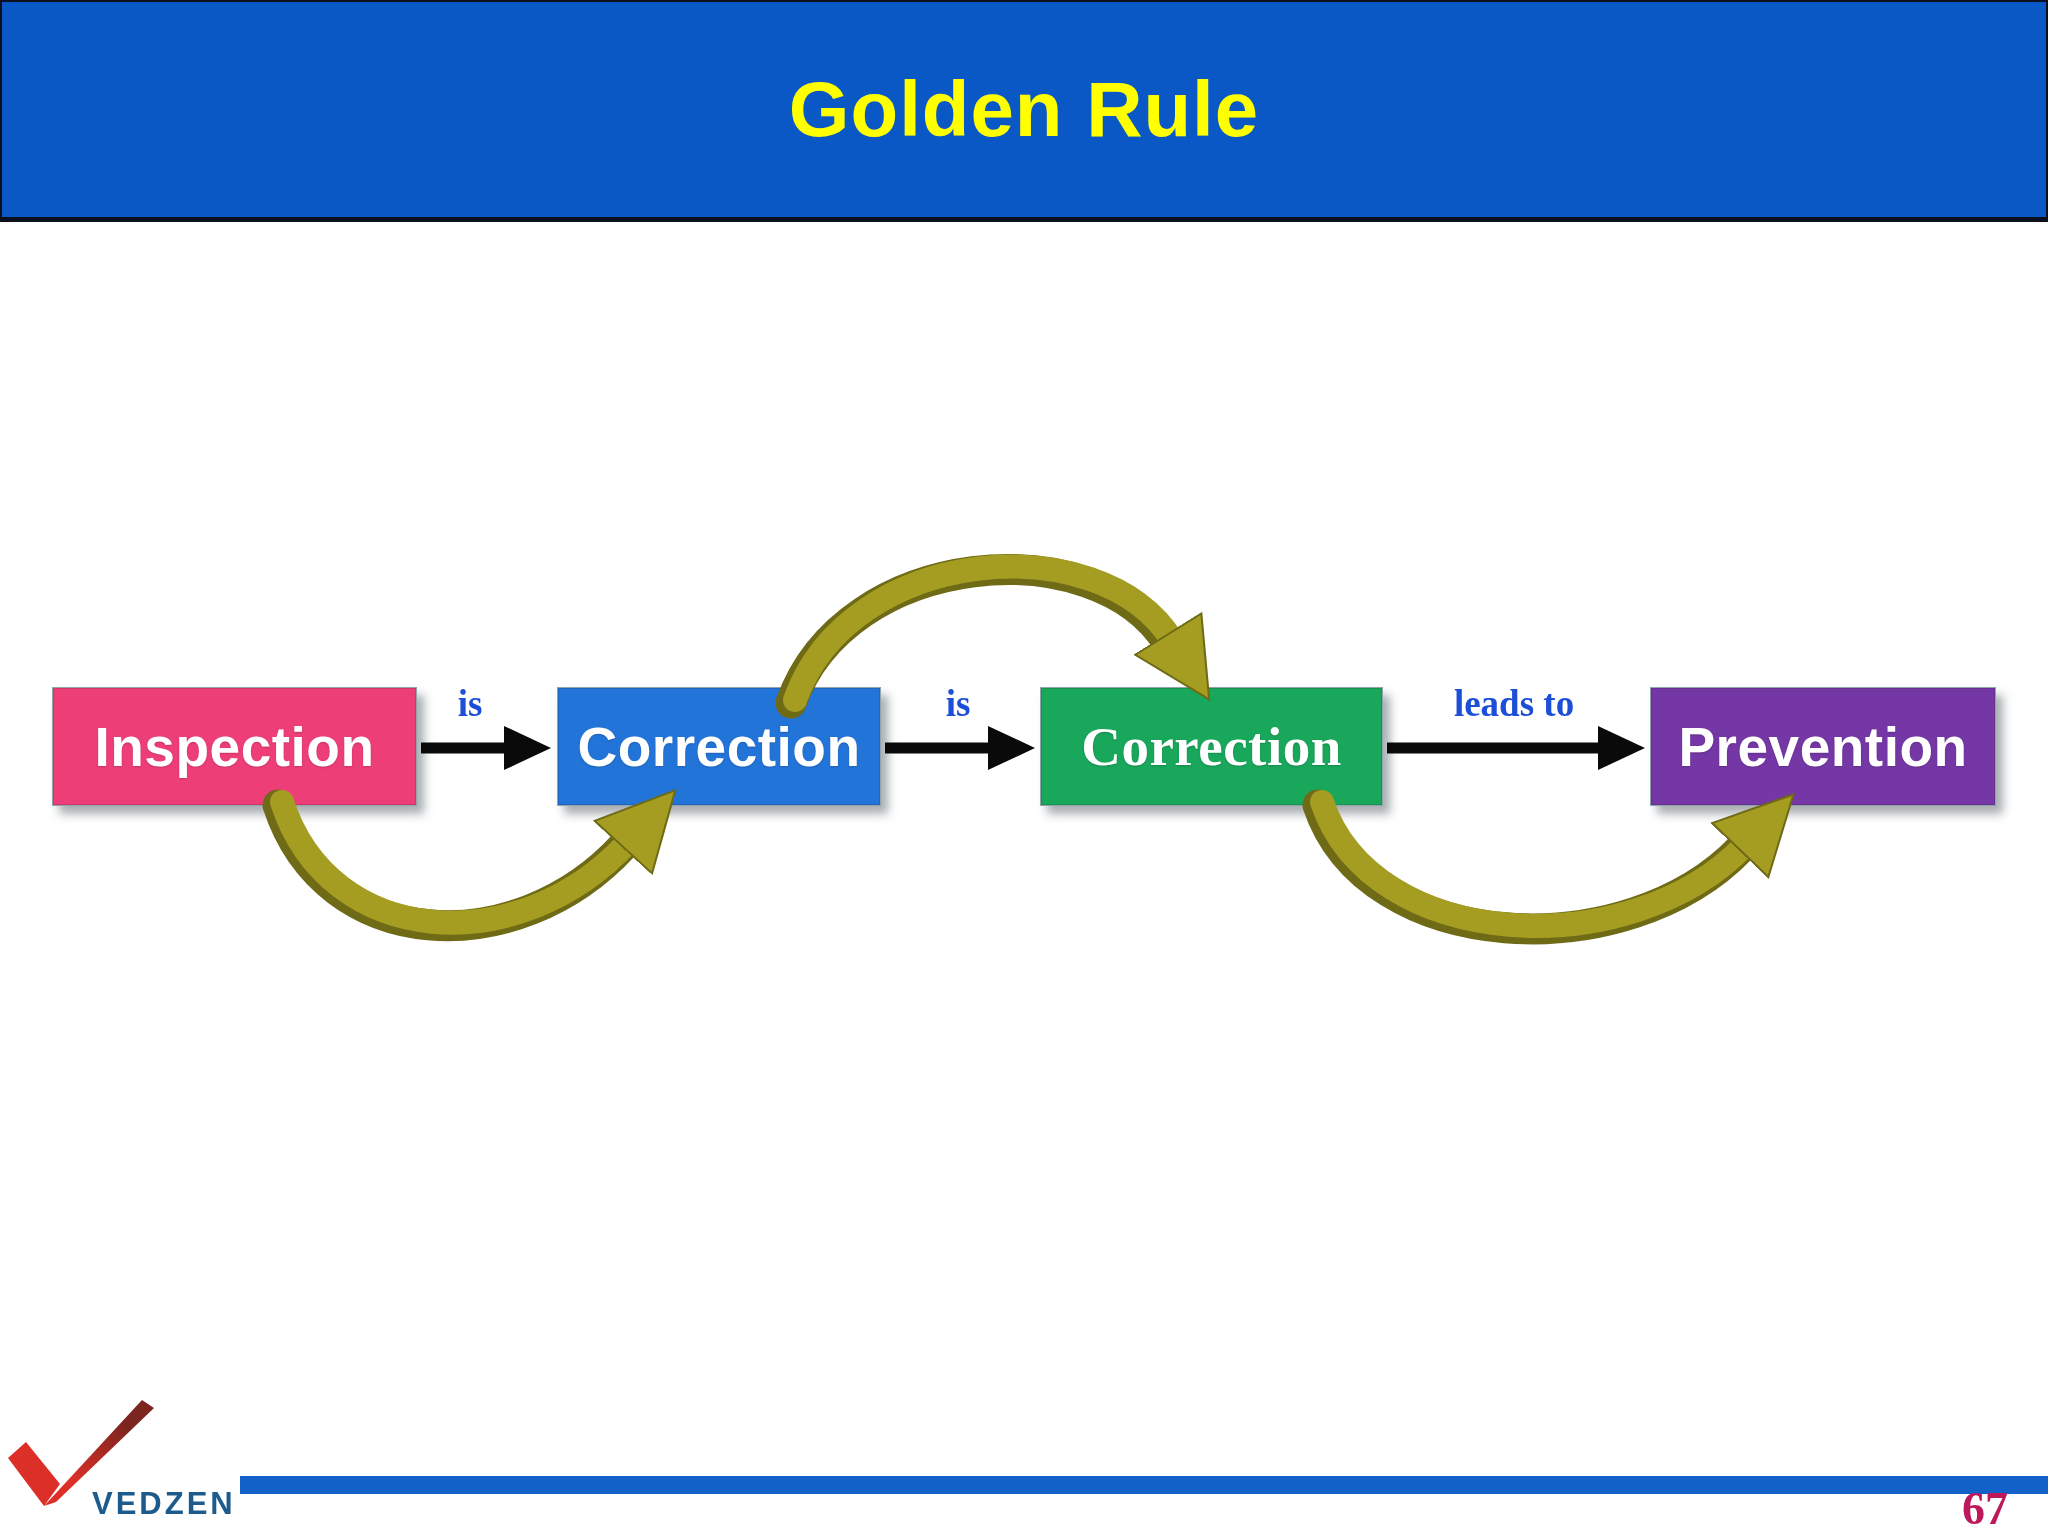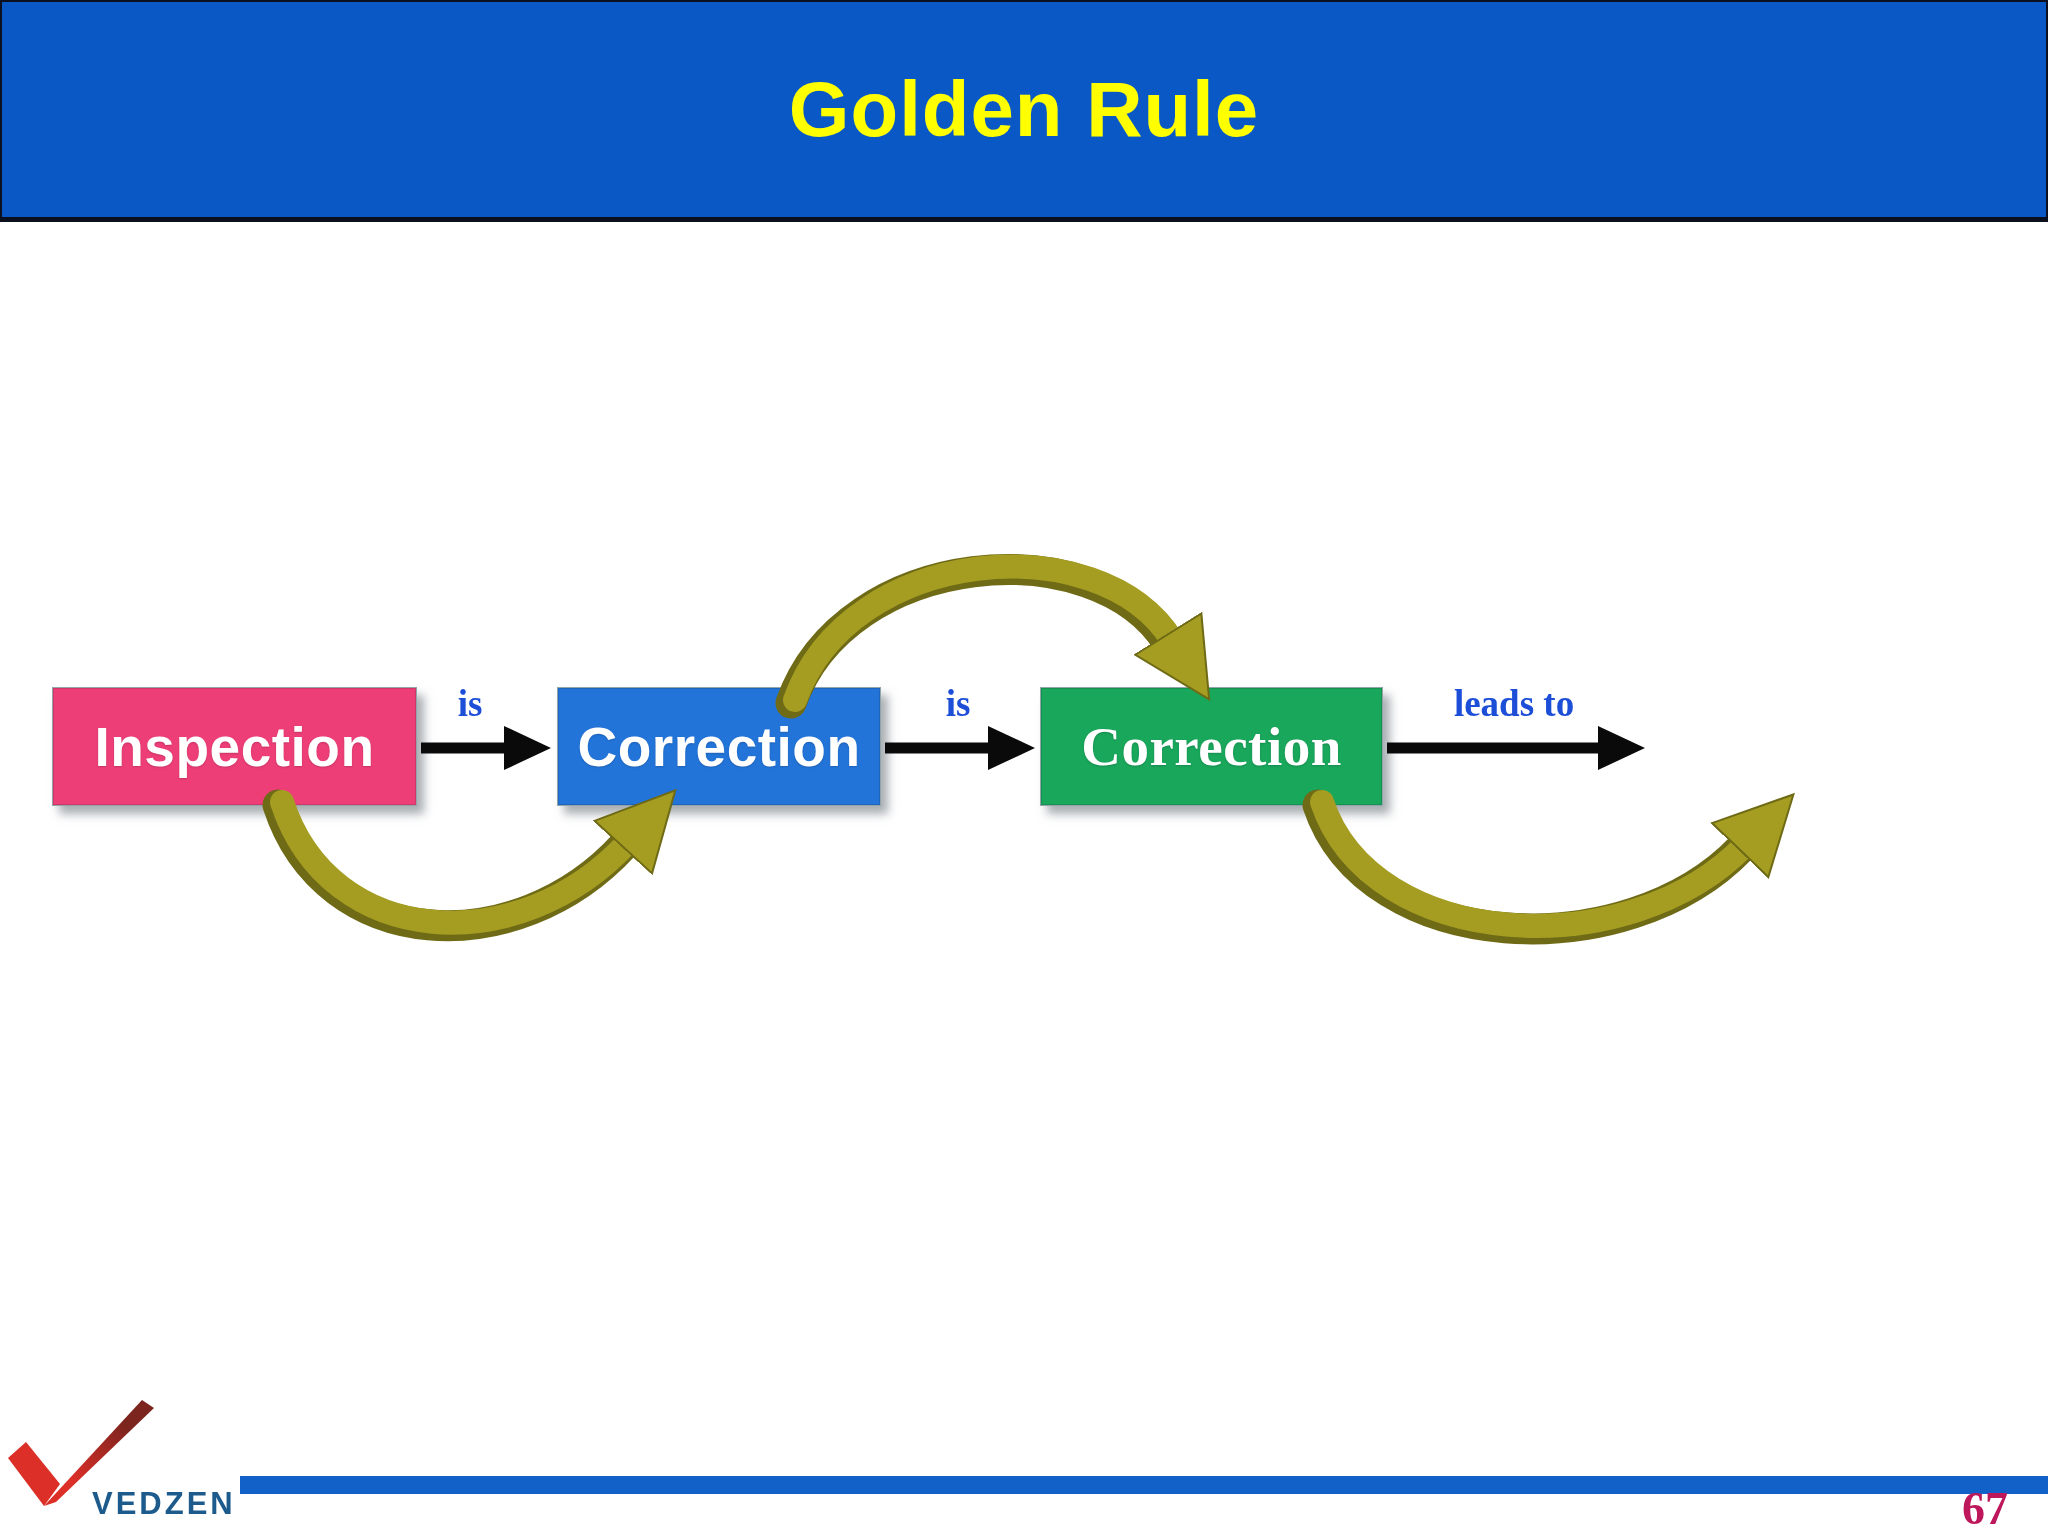--- a/index.html
+++ b/index.html
@@ -89,20 +89,25 @@
   <div class="frame" id="node-detection">
     <div class="fill">
       <span class="node-label">Correction</span>
     </div>
   </div>
   <div class="frame" id="node-correction">
     <div class="fill">
       <span class="node-label">Correction</span>
     </div>
   </div>
+  <div class="frame" id="node-prevention">
+    <div class="fill">
+      <span class="node-label">Prevention</span>
+    </div>
+  </div>
 
   <svg id="arrows" width="2048" height="1536" viewBox="0 0 2048 1536">
     <defs>
       <marker id="blackHead" markerUnits="userSpaceOnUse" markerWidth="52" markerHeight="52" refX="5" refY="26" orient="auto">
         <path d="M1,4 L48,26 L1,48 Z" fill="#0a0a0a"></path>
       </marker>
       <marker id="oliveHead" markerUnits="userSpaceOnUse" markerWidth="84" markerHeight="94" refX="8" refY="45" orient="auto">
         <path d="M1,6 L78,45 L1,84 Z" fill="#a59d22" stroke="#6e6a15" stroke-width="2"></path>
       </marker>
     </defs>

